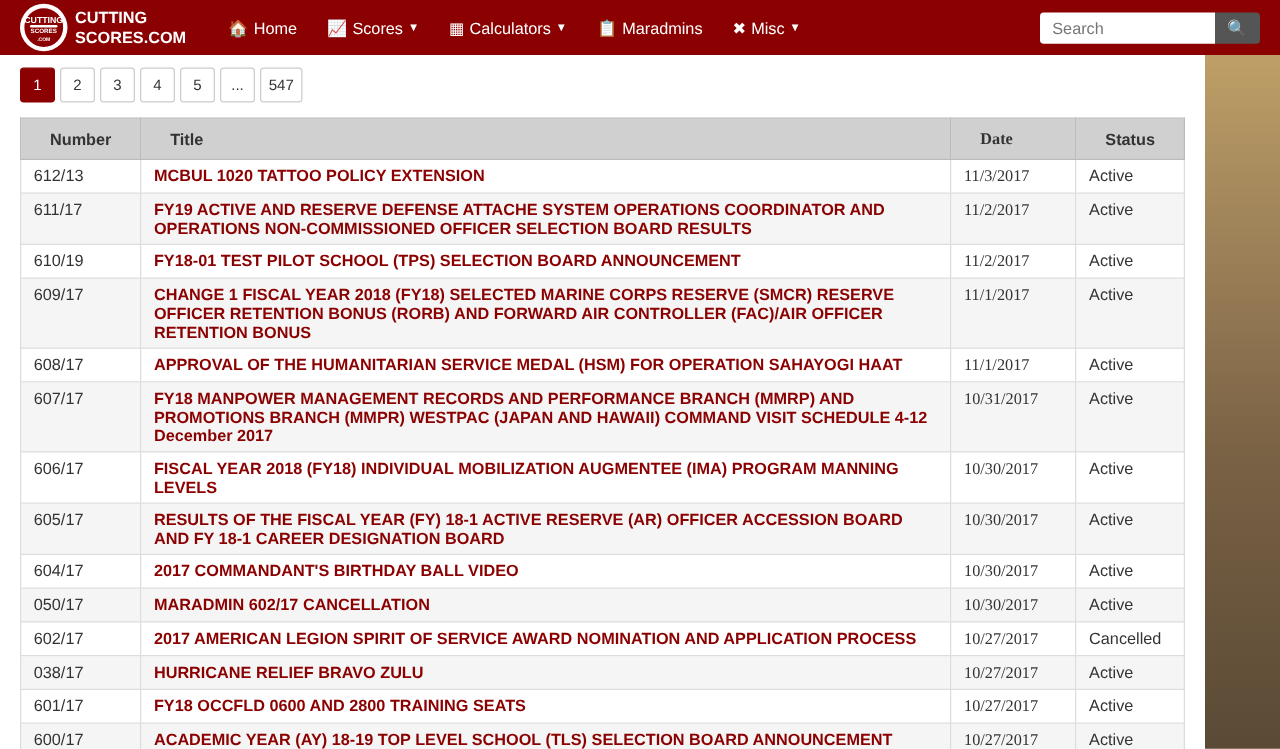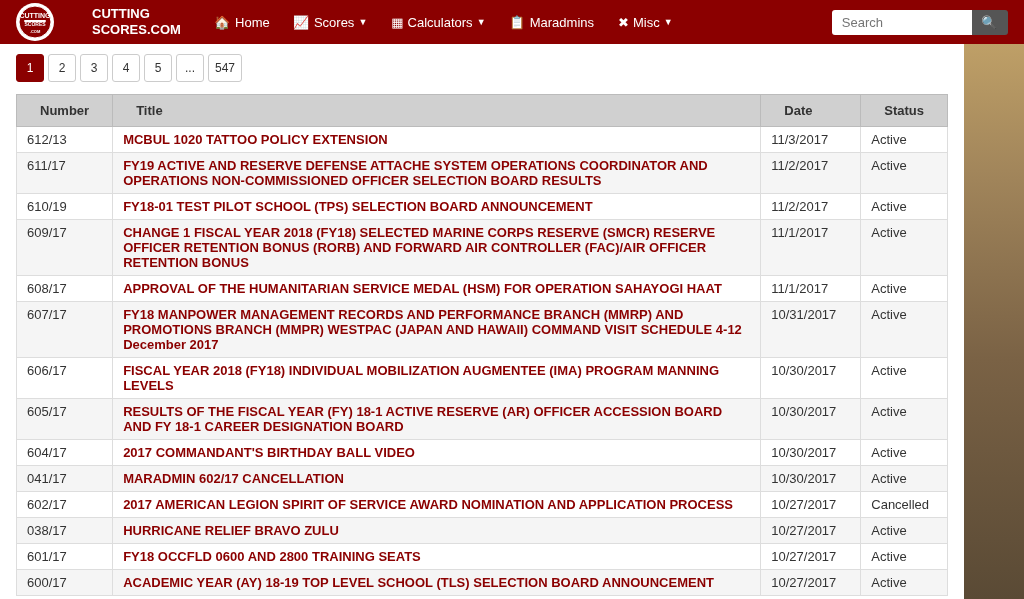--- a/index.html
+++ b/index.html
@@ -11,21 +11,20 @@
       display: flex;
       align-items: center;
       padding: 0 16px;
       height: 44px;
       position: relative;
     }
     .nav-logo {
       display: flex;
       align-items: center;
       margin-right: 24px;
-      gap: 32px;
     }
     .nav-logo-emblem {
       width: 38px;
       height: 38px;
       background: #fff;
       border-radius: 50%;
       display: flex;
       align-items: center;
       justify-content: center;
       font-size: 18px;
@@ -160,21 +159,21 @@
       border: 1px solid #ddd;
       vertical-align: top;
       color: #333;
     }
     tbody td a, .title-link {
       color: #8b0000;
       text-decoration: none;
       font-weight: bold;
     }
     .td-number { width: 60px; white-space: nowrap; }
-    .td-date { width: 100px; white-space: nowrap; }
+    .td-date { width: 100px; white-space: nowrap; font-family: Liberation Serif, serif; }
     .td-status { width: 80px; white-space: nowrap; }
   </style>
 </head>
 <body>
 
 <div class="soldier-bg"></div>
 
 <nav>
   <div class="nav-logo">
     <div class="nav-logo-emblem">
@@ -297,21 +296,21 @@
           <td class="td-date">10/30/2017</td>
           <td class="td-status">Active</td>
         </tr>
         <tr>
           <td class="td-number">604/17</td>
           <td><a href="#" class="title-link">2017 COMMANDANT'S BIRTHDAY BALL VIDEO</a></td>
           <td class="td-date">10/30/2017</td>
           <td class="td-status">Active</td>
         </tr>
         <tr>
-          <td class="td-number">041/17</td>
+          <td class="td-number">050/17</td>
           <td><a href="#" class="title-link">MARADMIN 602/17 CANCELLATION</a></td>
           <td class="td-date">10/30/2017</td>
           <td class="td-status">Active</td>
         </tr>
         <tr>
           <td class="td-number">602/17</td>
           <td><a href="#" class="title-link">2017 AMERICAN LEGION SPIRIT OF SERVICE AWARD NOMINATION AND APPLICATION PROCESS</a></td>
           <td class="td-date">10/27/2017</td>
           <td class="td-status">Cancelled</td>
         </tr>

